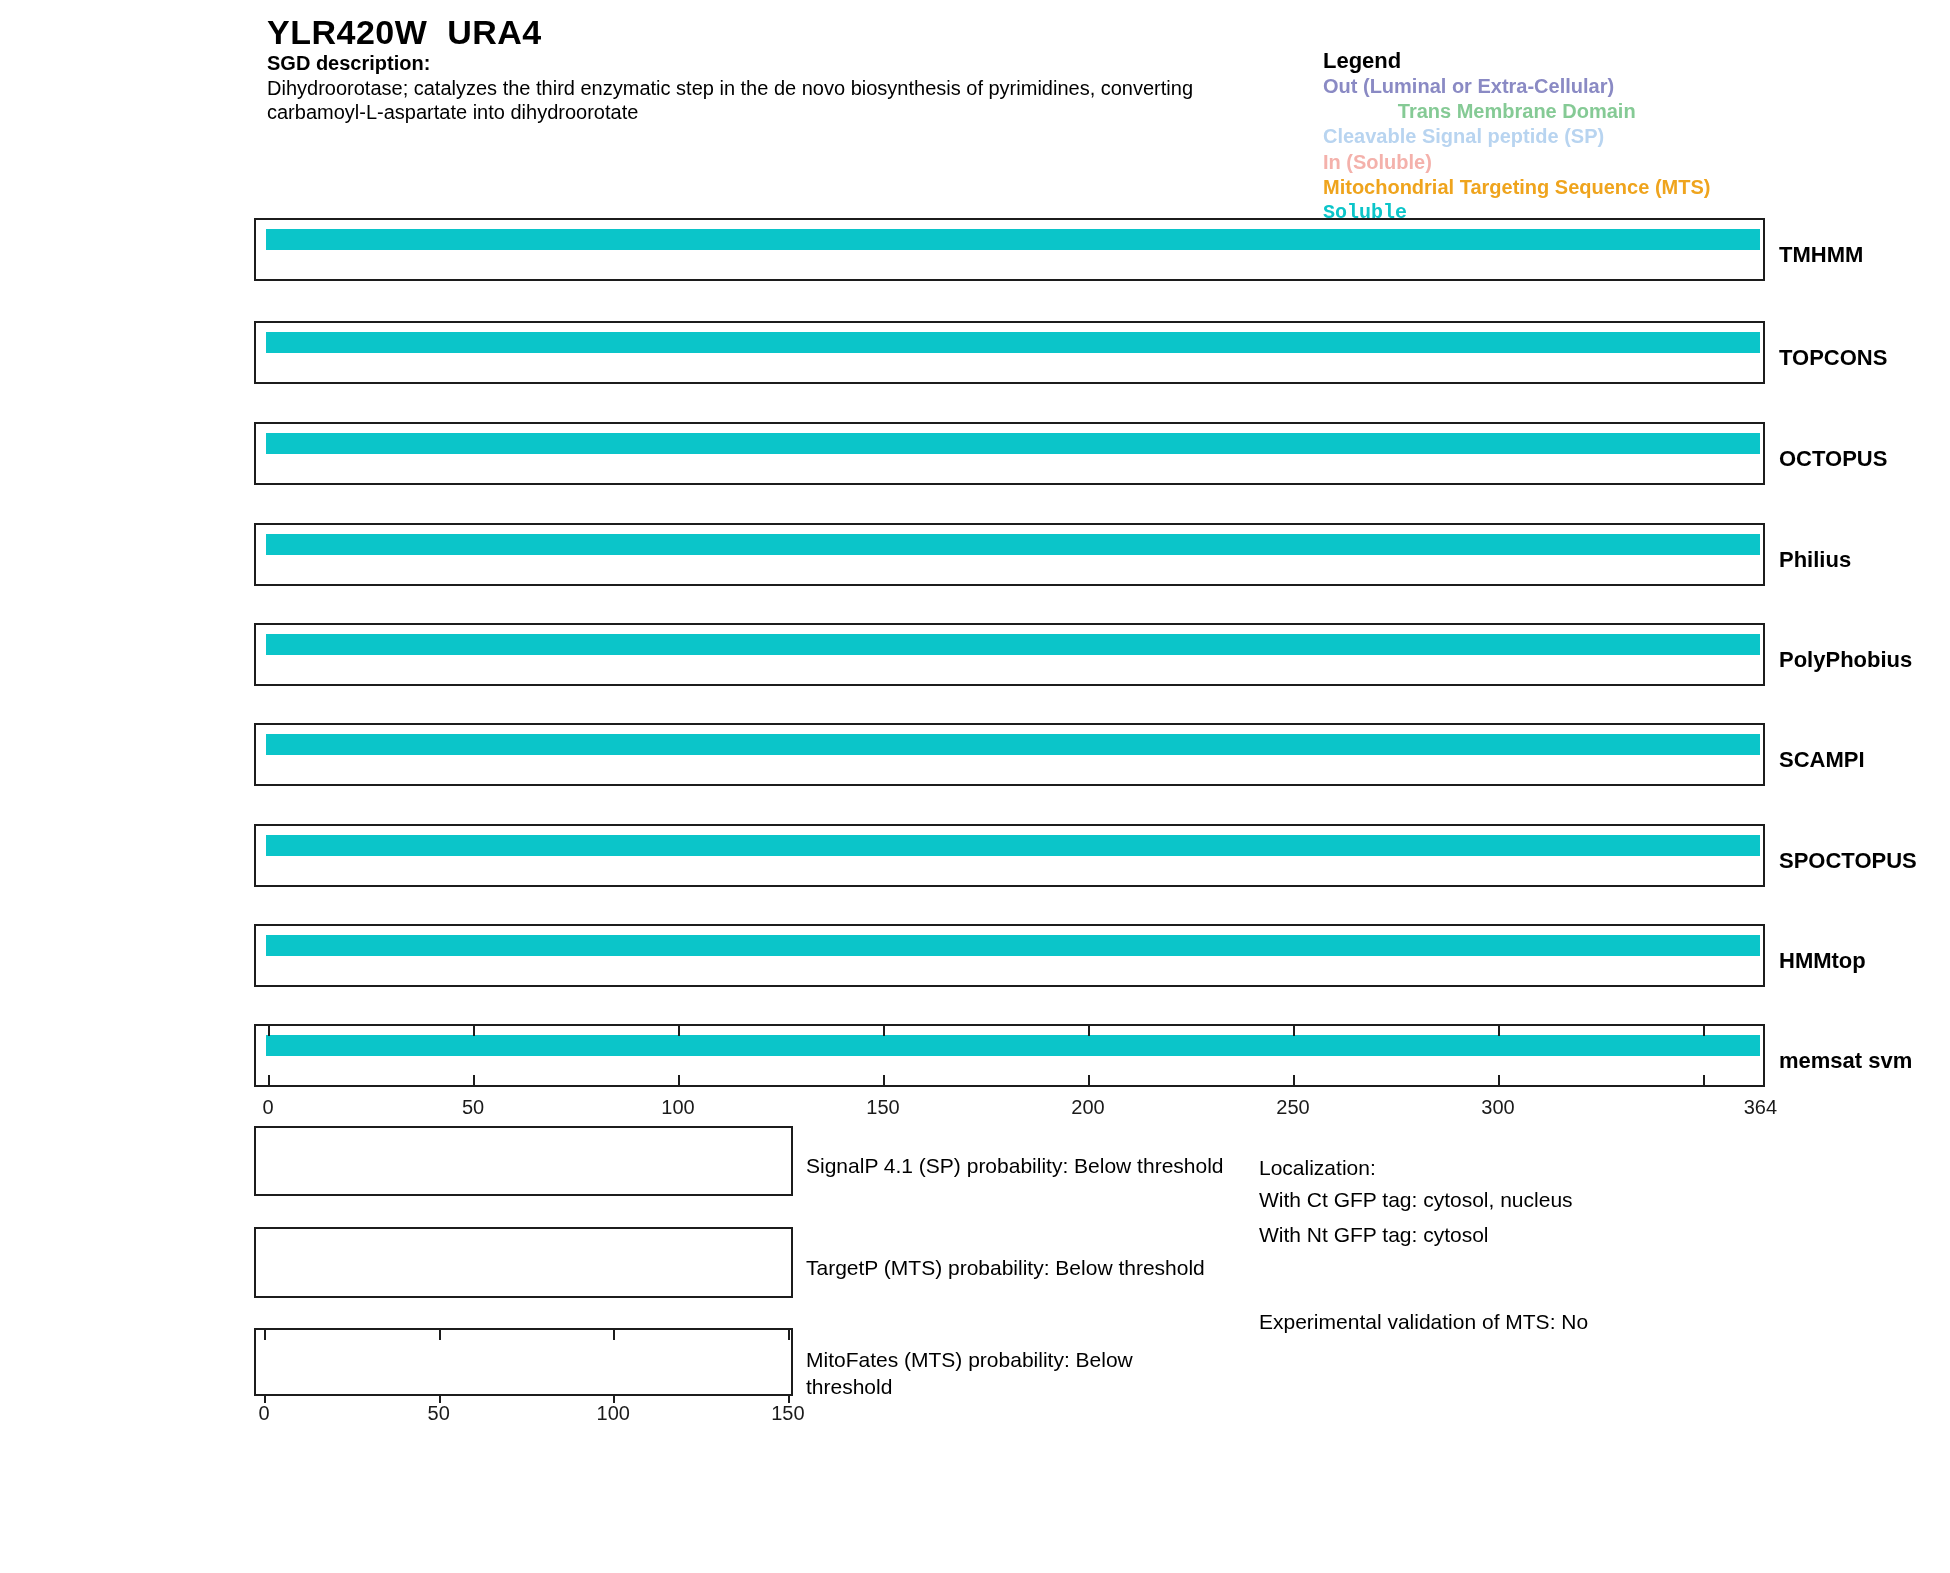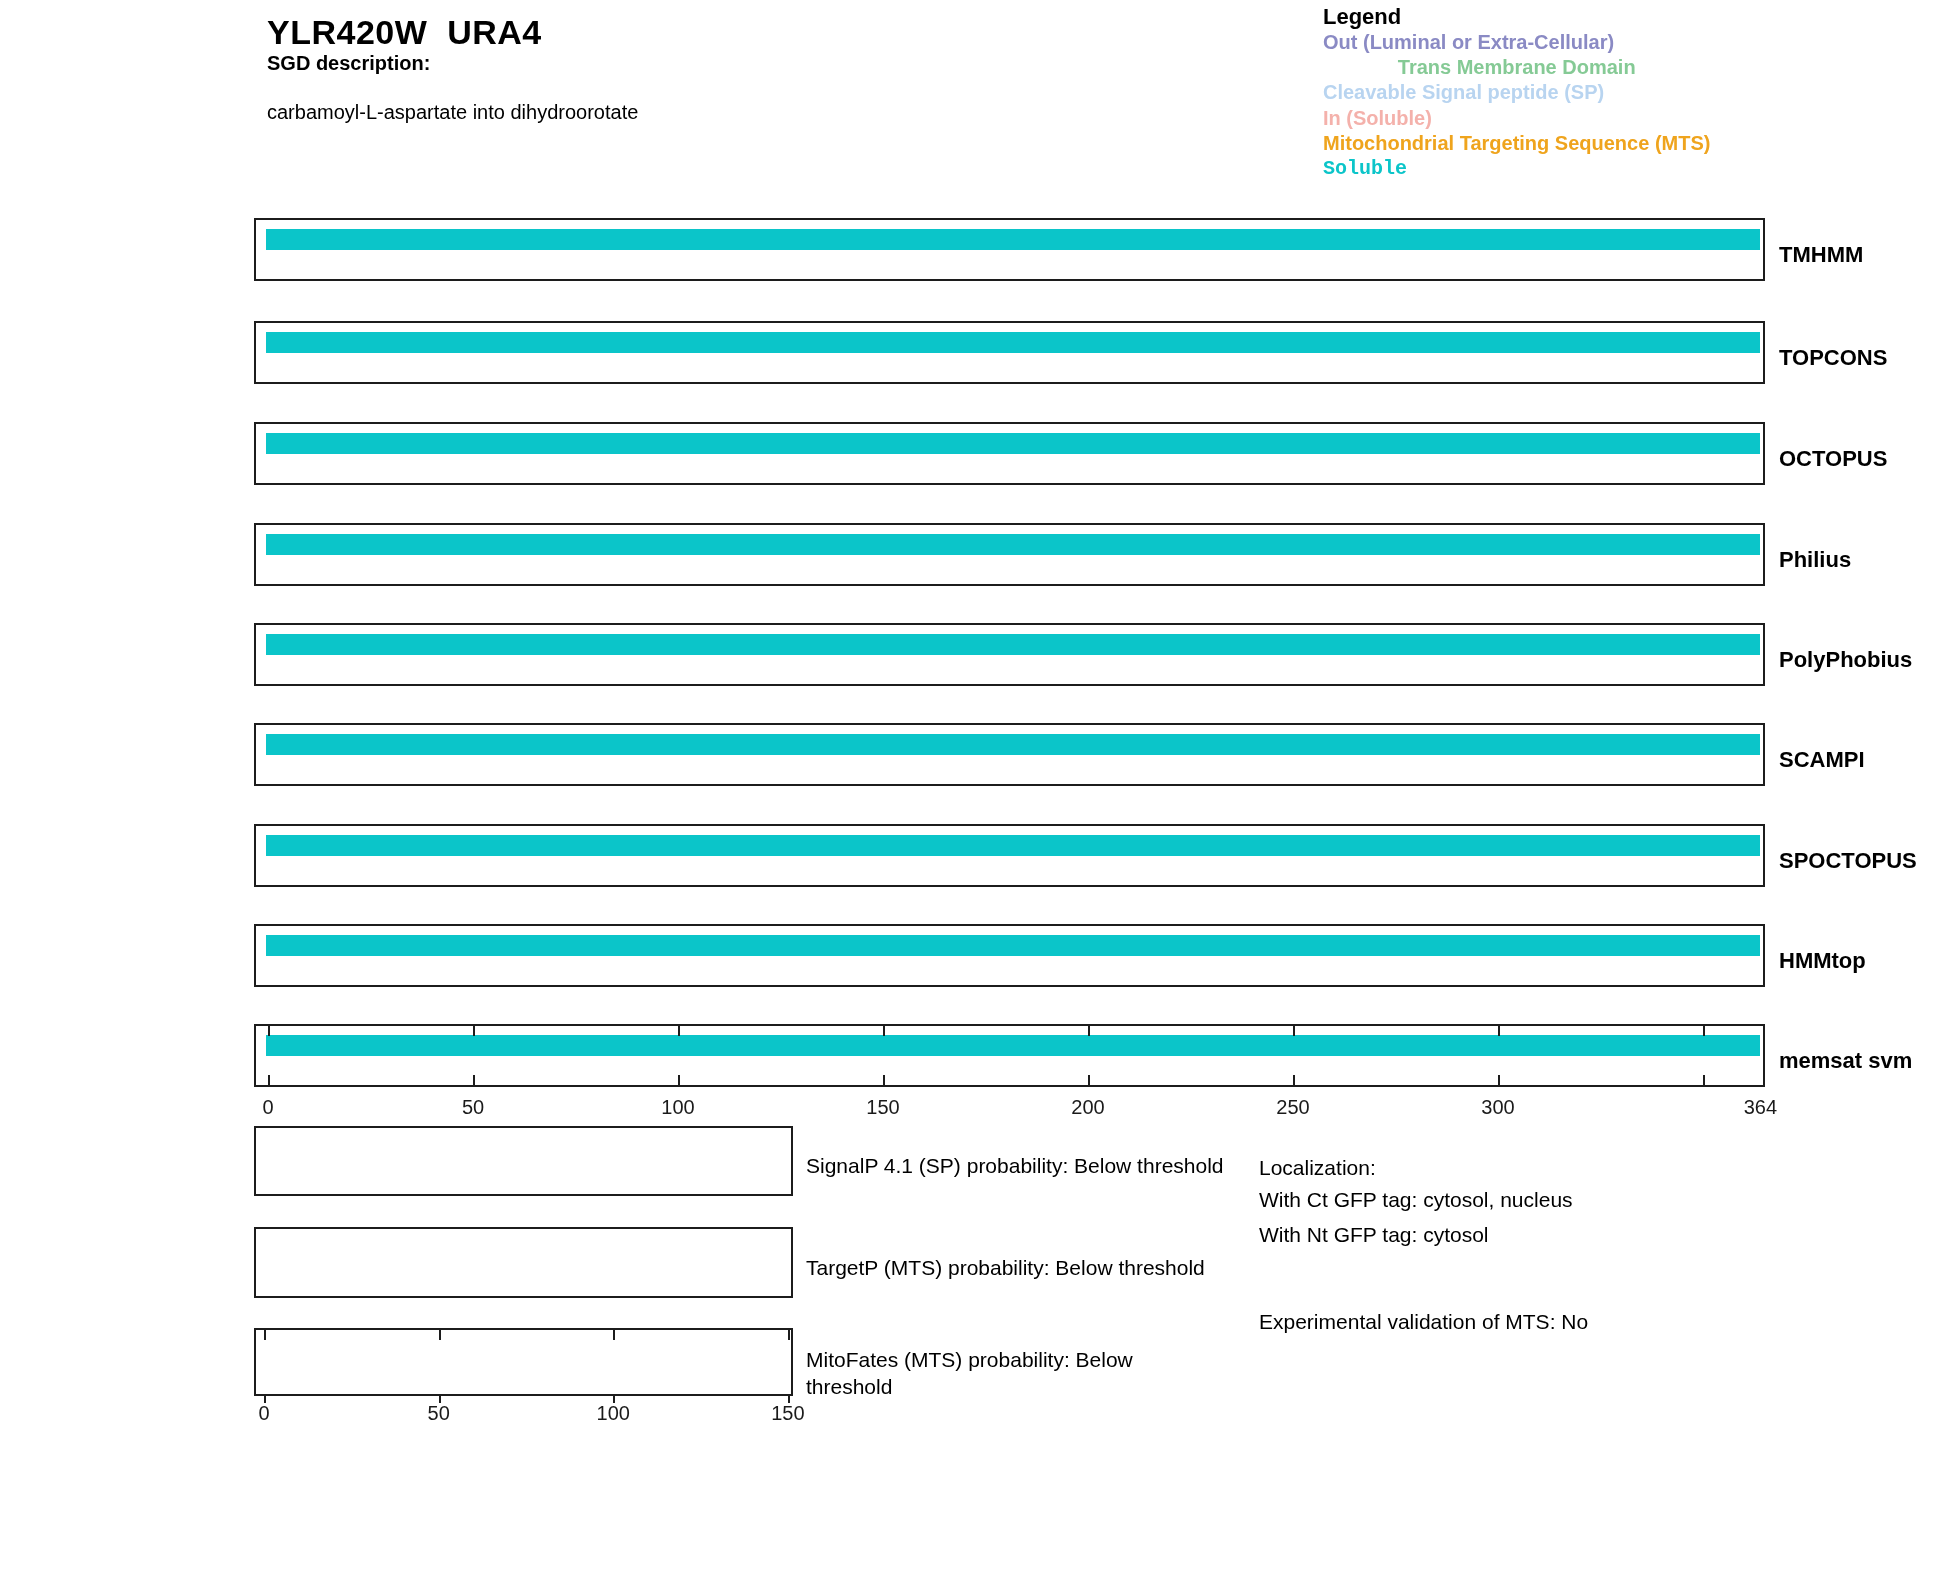--- a/index.html
+++ b/index.html
@@ -2,38 +2,39 @@
 <html><head>
 <meta charset="utf-8">
 <style>
   html,body{margin:0;padding:0;background:#ffffff;}
   body{font-family:"Liberation Sans", sans-serif; color:#000;}
   .page{position:relative;width:1950px;height:1573px;background:#fff;overflow:hidden;}
   .abs{position:absolute;}
   .title{font-size:34px;font-weight:bold;white-space:pre;letter-spacing:0.5px;}
   .sgd-label{font-size:20px;font-weight:bold;}
   .desc{font-size:20px;white-space:pre;}
-  .legend-title{font-size:22px;font-weight:bold;}
+  .legend-title{font-size:22px;font-weight:bold;margin-top:44px;}
   .legend-item{font-size:20px;font-weight:bold;line-height:25.2px;white-space:nowrap;}
   .track-box{position:absolute;border:2px solid #1c1c1c;box-sizing:border-box;background:#fff;}
   .track-bar{position:absolute;}
   .track-label{position:absolute;font-size:22px;font-weight:bold;white-space:nowrap;}
   .tick{position:absolute;width:2px;background:#1c1c1c;}
   .axis-label{position:absolute;font-size:20px;color:#1a1a1a;transform:translateX(-50%);white-space:nowrap;}
   .plot-label{position:absolute;font-size:21px;line-height:27px;}
   .loc-line{position:absolute;font-size:21px;line-height:31px;}
   .bold{font-weight:normal;}
 </style>
 </head>
 <body>
 
 <div class="page">
 
   <div class="abs title" style="left:267px;top:13px;">YLR420W  URA4</div>
   <div class="abs sgd-label" style="left:267px;top:52px;">SGD description:</div>
+  <div class="abs desc" style="left:267px;top:77px;">Dihydroorotase; catalyzes the third enzymatic step in the de novo biosynthesis of pyrimidines, converting</div>
   <div class="abs desc" style="left:267px;top:101px;">carbamoyl-L-aspartate into dihydroorotate</div>
 
   <div class="abs" style="left:1323px;top:4px;">
     <div class="legend-title">Legend</div>
     <div id="legend-items">
         <div class="legend-item" style="color: rgb(138, 138, 196);">Out (Luminal or Extra-Cellular)</div>
         <div class="legend-item" style="color: rgb(133, 202, 149); text-align: center;">Trans Membrane Domain</div>
         <div class="legend-item" style="color: rgb(184, 212, 240);">Cleavable Signal peptide (SP)</div>
         <div class="legend-item" style="color: rgb(244, 177, 171);">In (Soluble)</div>
         <div class="legend-item" style="color: rgb(239, 164, 29);">Mitochondrial Targeting Sequence (MTS)</div>

